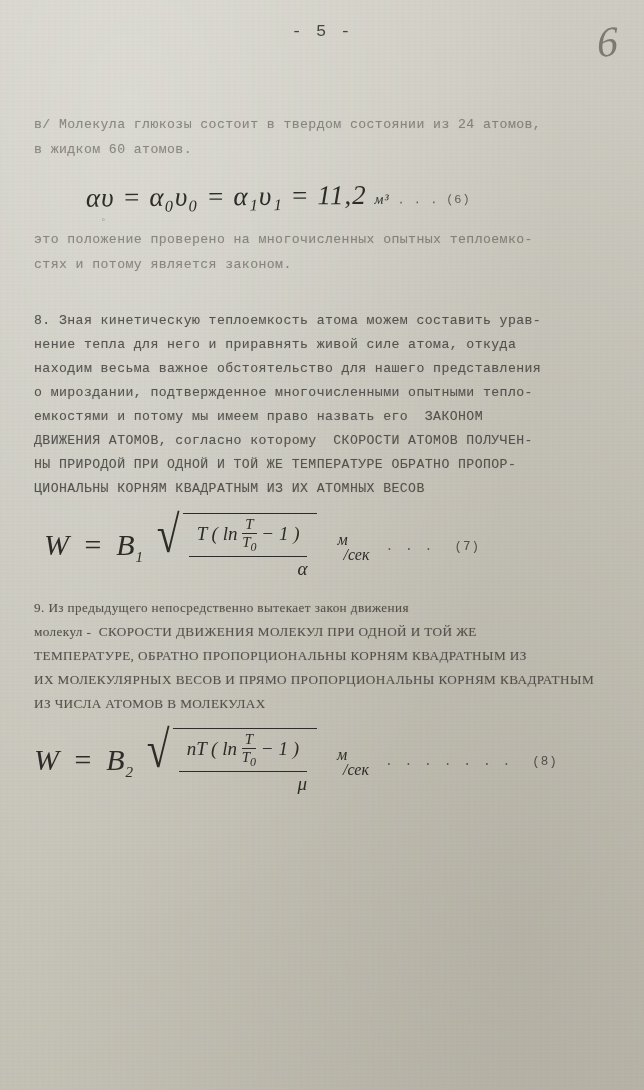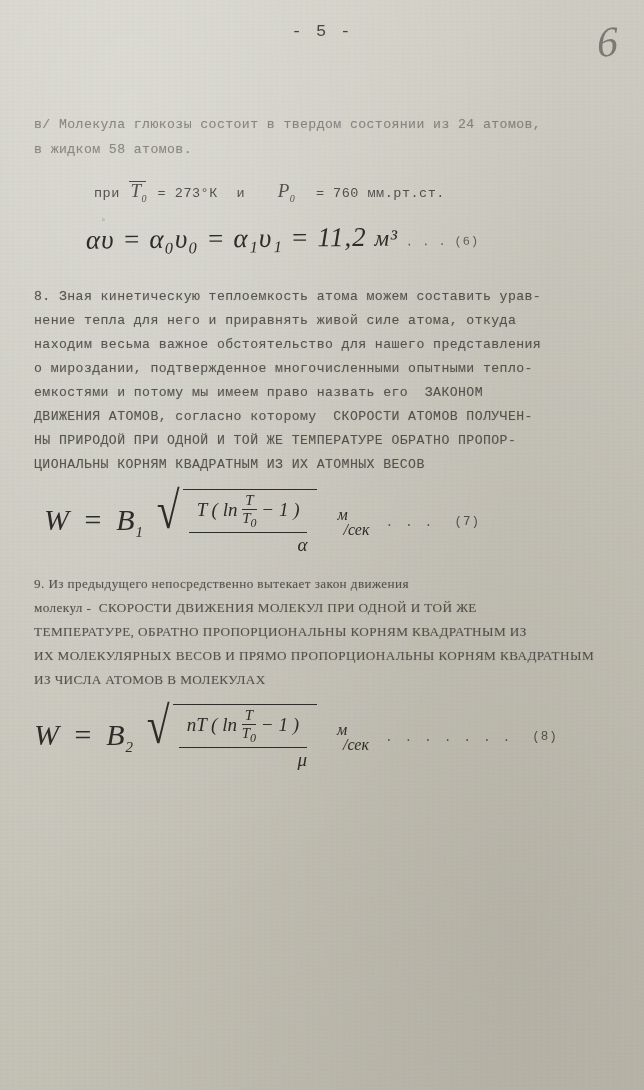--- a/index.html
+++ b/index.html
@@ -241,40 +241,34 @@
 
   <div class="grain"></div>
 
   <div class="page-number">- 5 -</div>
   <div class="folio-mark">6</div>
 
   <div class="body">
 
 
     <div class="para faded">в/ Молекула глюкозы состоит в твердом состоянии из 24 атомов,
-в жидком 58 атомов.</div>
-
-
-
-    <div class="cond-line">
-      <span>при</span>
-      <span class="varbig"><span class="ovr"></span><span>T</span><span class="sub">0</span></span>
-      <span>= 273°К</span>
-      <span style="margin:0 22px 0 10px;">и</span>
-      <span class="varbig"><span>P</span><span class="sub">0</span></span>
-      <span style="margin-left:10px;">= 760 мм.рт.ст.</span>
-    </div>
+в жидком 60 атомов.</div>
+
+
+
 
     <div class="formula f1">
       <span class="ovrwrap"><span>αυ = α₀υ₀ = α₁υ₁ = 11,2</span></span>
-      <span style="font-size:23px;">м³</span>
+      <span style="font-size:14px;">м³</span>
       <span class="ref">. . .</span>
       <span class="ref">(6)</span>
     </div>
 
+    <div class="para faded" style="margin-top:14px;">это положение проверено на многочисленных опытных теплоемко-
+стях и потому является законом.</div>
 
     <div class="para dense" style="margin-top:32px;">8. Зная кинетическую теплоемкость атома можем составить урав-
 нение тепла для него и приравнять живой силе атома, откуда
 находим весьма важное обстоятельство для нашего представления
 о мироздании, подтвержденное многочисленными опытными тепло-
 емкостями и потому мы имеем право назвать его  ЗАКОНОМ
 ДВИЖЕНИЯ АТОМОВ, согласно которому  СКОРОСТИ АТОМОВ ПОЛУЧЕН-
 НЫ ПРИРОДОЙ ПРИ ОДНОЙ И ТОЙ ЖЕ ТЕМПЕРАТУРЕ ОБРАТНО ПРОПОР-
 ЦИОНАЛЬНЫ КОРНЯМ КВАДРАТНЫМ ИЗ ИХ АТОМНЫХ ВЕСОВ</div>
 

